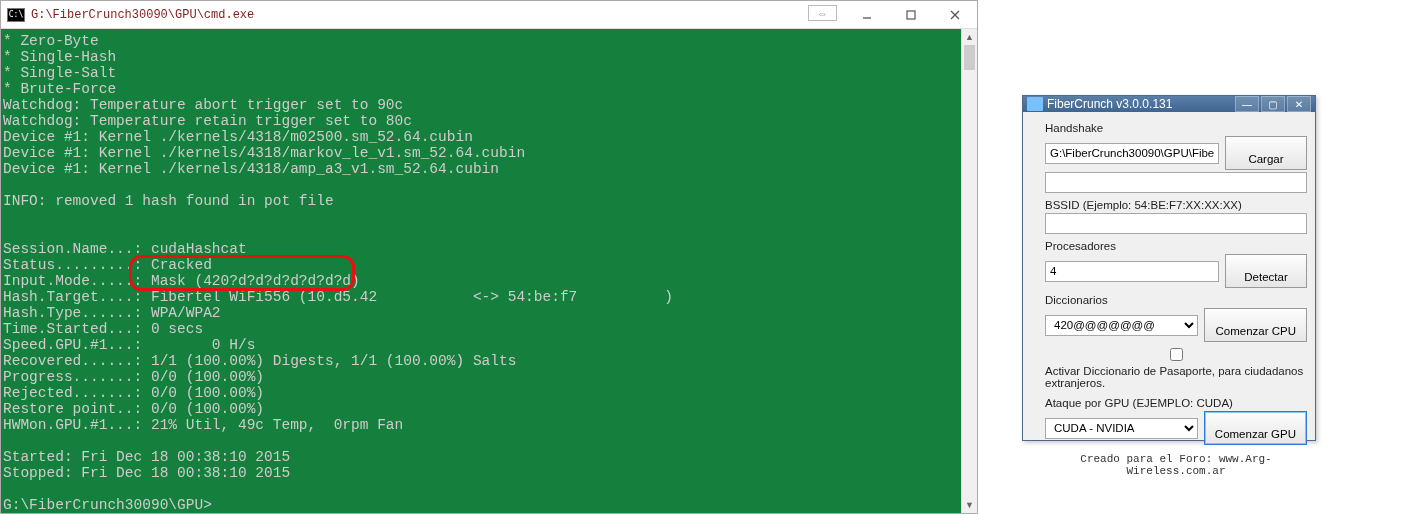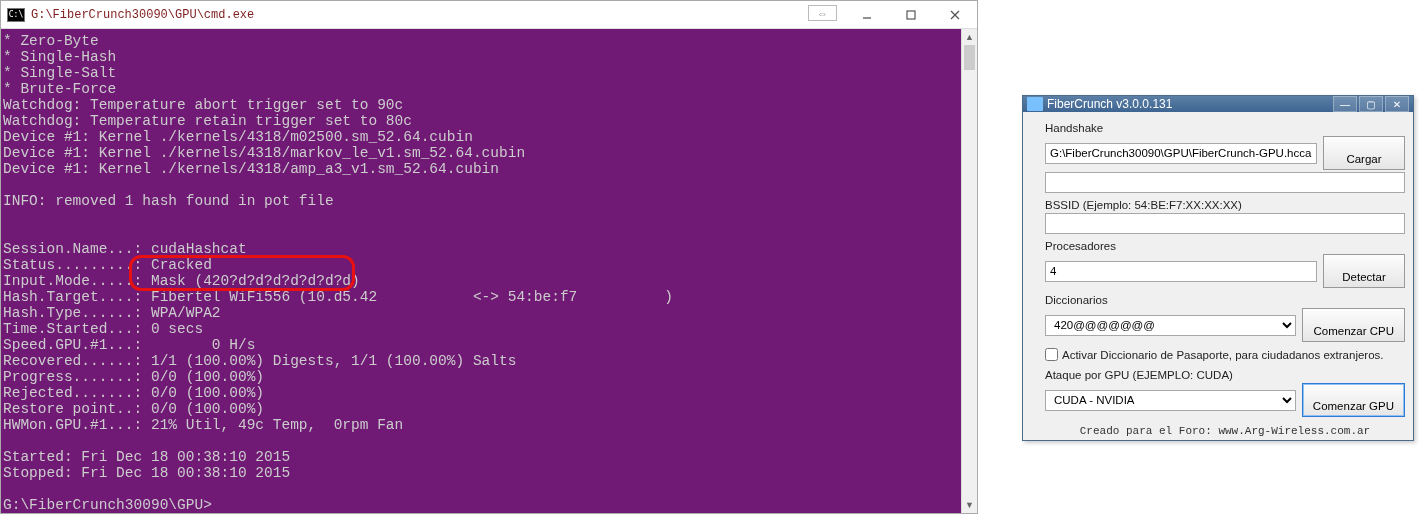--- a/index.html
+++ b/index.html
@@ -47,21 +47,21 @@
   .win-controls {
     display: flex; margin-left: auto;
   }
   .win-btn {
     width: 44px; height: 26px;
     display: flex; align-items: center; justify-content: center;
     color: #555;
   }
   .cmd-body {
     flex: 1;
-    background: #701a75;
+    background: #15803d;
     color: #ccc;
     font-family: Consolas, "Courier New", monospace;
     font-size: 14.5px;
     line-height: 16px;
     padding: 4px 2px;
     white-space: pre;
     overflow: hidden;
     position: relative;
   }
   .scrollbar {
@@ -82,21 +82,21 @@
   .red-oval {
     position: absolute;
     border: 3px solid #e81010;
     border-radius: 12px;
     pointer-events: none;
   }
   
   .dialog {
     position: absolute;
     left: 1022px; top: 95px;
-    width: 392px; height: 346px;
+    width: 294px; height: 346px;
     background: #f0f0f0;
     border: 1px solid #4a6b8a;
     box-shadow: 2px 2px 4px rgba(0,0,0,0.2);
     display: flex; flex-direction: column;
   }
   .dlg-titlebar {
     height: 24px;
     background: linear-gradient(#5b7fa6, #3e6591);
     display: flex; align-items: center;
     padding: 0 4px;
@@ -143,21 +143,21 @@
     background: linear-gradient(#fdfdfd,#e6e6e6);
     font-size: 11.5px;
     cursor: pointer;
     min-width: 82px;
   }
   .std-btn.active {
     border: 1px solid #2f7bd1;
     box-shadow: inset 0 0 0 1px #8fc1f2;
   }
   label.lbl { margin-top: 4px; }
-  .chk-row { display:flex; align-items:center; gap:4px; margin:4px 0 2px 0;}
+  .chk-row { display:flex; align-items:center; gap:4px; margin:4px 0 2px 0;flex-direction:column;}
   .chk-row input { width:13px; height:13px; }
   .footer {
     text-align: center;
     font-size: 11px;
     color: #333;
     margin-top: 6px;
     font-family: Liberation Mono, monospace;
   }
 </style>
 </head>

